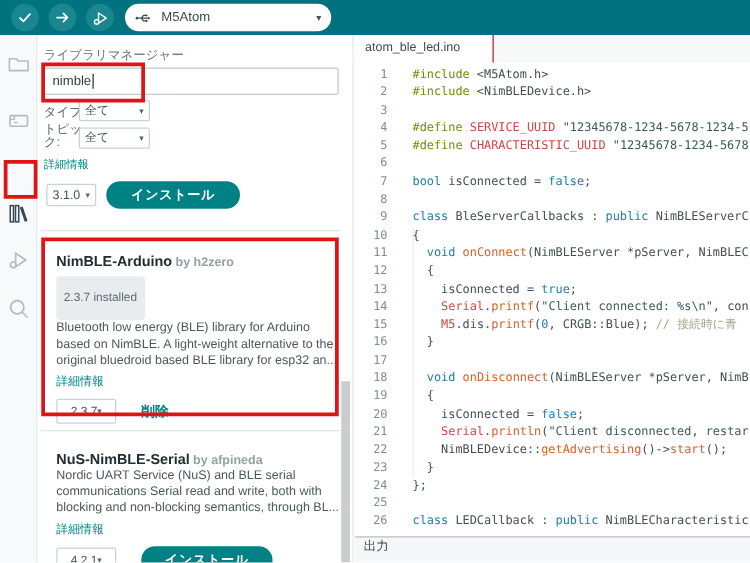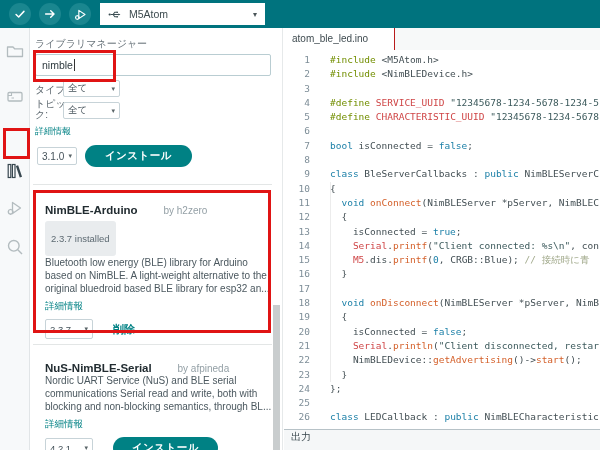--- a/index.html
+++ b/index.html
@@ -2,21 +2,21 @@
 <html style="--accent: #008184; --toolbar: #00737e; --toolbar-btn: #1a868f; --anno: #e01414;"><head>
 <meta charset="utf-8">
 <style>
   html,body{margin:0;padding:0;}
   body{width:600px;height:450px;position:relative;overflow:hidden;background:#fff;
        font-family:"Liberation Sans",sans-serif;-webkit-font-smoothing:antialiased;}
   
   .toolbar{position:absolute;left:0;top:0;width:600px;height:28px;background:var(--toolbar,#00737e);}
   .tb-btn{position:absolute;top:3px;width:22px;height:22px;border-radius:50%;
           background:var(--toolbar-btn,#1a868f);display:flex;align-items:center;justify-content:center;cursor:pointer;}
-  .board-select{position:absolute;left:100px;top:3px;width:165px;height:22px;background:#fff;border-radius:0;
+  .board-select{position:absolute;left:100px;top:3px;width:165px;height:22px;background:#fff;border-radius:11px;
           display:flex;align-items:center;padding:0 8px;box-sizing:border-box;gap:8px;cursor:pointer;}
   .board-select .lbl{font-size:10.5px;color:#3c4a4e;}
   .caret{margin-left:auto;font-size:8px;color:#4a5558;}
   
   .sidebar{position:absolute;left:0;top:28px;width:30px;height:422px;background:#f7f9fa;
            border-right:1px solid #e1e5e7;box-sizing:border-box;}
   .sb-icon{position:absolute;left:5px;width:20px;height:20px;cursor:pointer;}
   
   .panel{position:absolute;left:30px;top:28px;width:253px;height:422px;background:#fff;
          border-right:1px solid #e6e9ea;box-sizing:border-box;overflow:hidden;}
@@ -33,28 +33,28 @@
   .link{color:var(--accent,#008184);font-size:9px;cursor:pointer;}
   .link.abs{position:absolute;}
   .pill-btn{background:var(--accent,#008184);color:#fff;font-weight:bold;font-size:10.5px;letter-spacing:0.5px;
             border-radius:11px;display:flex;align-items:center;justify-content:center;cursor:pointer;}
   .pill-btn.abs{position:absolute;left:55px;top:117px;width:107px;height:22px;}
   .hsep{position:absolute;left:3px;width:239px;height:1px;background:#e3e6e6;}
   
   .entry{position:absolute;left:15px;width:226px;}
   .e-title{font-size:11.5px;color:#222c31;white-space:nowrap;}
   .e-name{font-weight:bold;}
-  .e-by{font-size:10px;color:#94a0a6;font-weight:normal;padding-left:23px;}
+  .e-by{font-size:10px;color:#94a0a6;font-weight:bold;}
   .e-badge{display:inline-block;margin-top:5px;background:#e9ecee;border-radius:3px;padding:12px 6px;
            font-size:9.5px;color:#5d6a72;}
   .e-desc{margin-top:1px;font-size:10px;line-height:12.8px;color:#4b585f;}
   .e-desc div{white-space:nowrap;overflow:hidden;}
   .e-more{display:inline-block;margin-top:1px;font-size:9.5px;}
   .e-row{margin-top:6px;display:flex;align-items:center;gap:20px;}
-  .e-row .sel{width:48px;height:20px;}
+  .e-row .sel{width:48px;height:20px;justify-content:center;}
   .e-remove{color:var(--accent,#008184);font-weight:bold;font-size:11px;cursor:pointer;}
   .e-row .pill-btn{width:105px;height:22px;}
   .panel-scrollbar{position:absolute;left:243px;top:277px;width:7px;height:145px;background:#c9cdce;}
   
   .editor{position:absolute;left:284px;top:28px;width:316px;height:422px;background:#fff;}
   .tabbar{position:absolute;left:0;top:0;right:0;height:22px;background:#f7f9f9;}
   .tab{position:absolute;left:0;top:0;height:22px;background:#fff;border-right:1px solid #b91c1c;
        padding:0 26px 0 8px;font-size:10px;color:#3f4b50;line-height:22px;cursor:pointer;}
   .code{position:absolute;left:0;top:25px;right:0;font-family:"DejaVu Sans Mono",monospace;font-size:9.5px;}
   .cl{display:flex;height:14.3px;line-height:14.3px;white-space:pre;}

